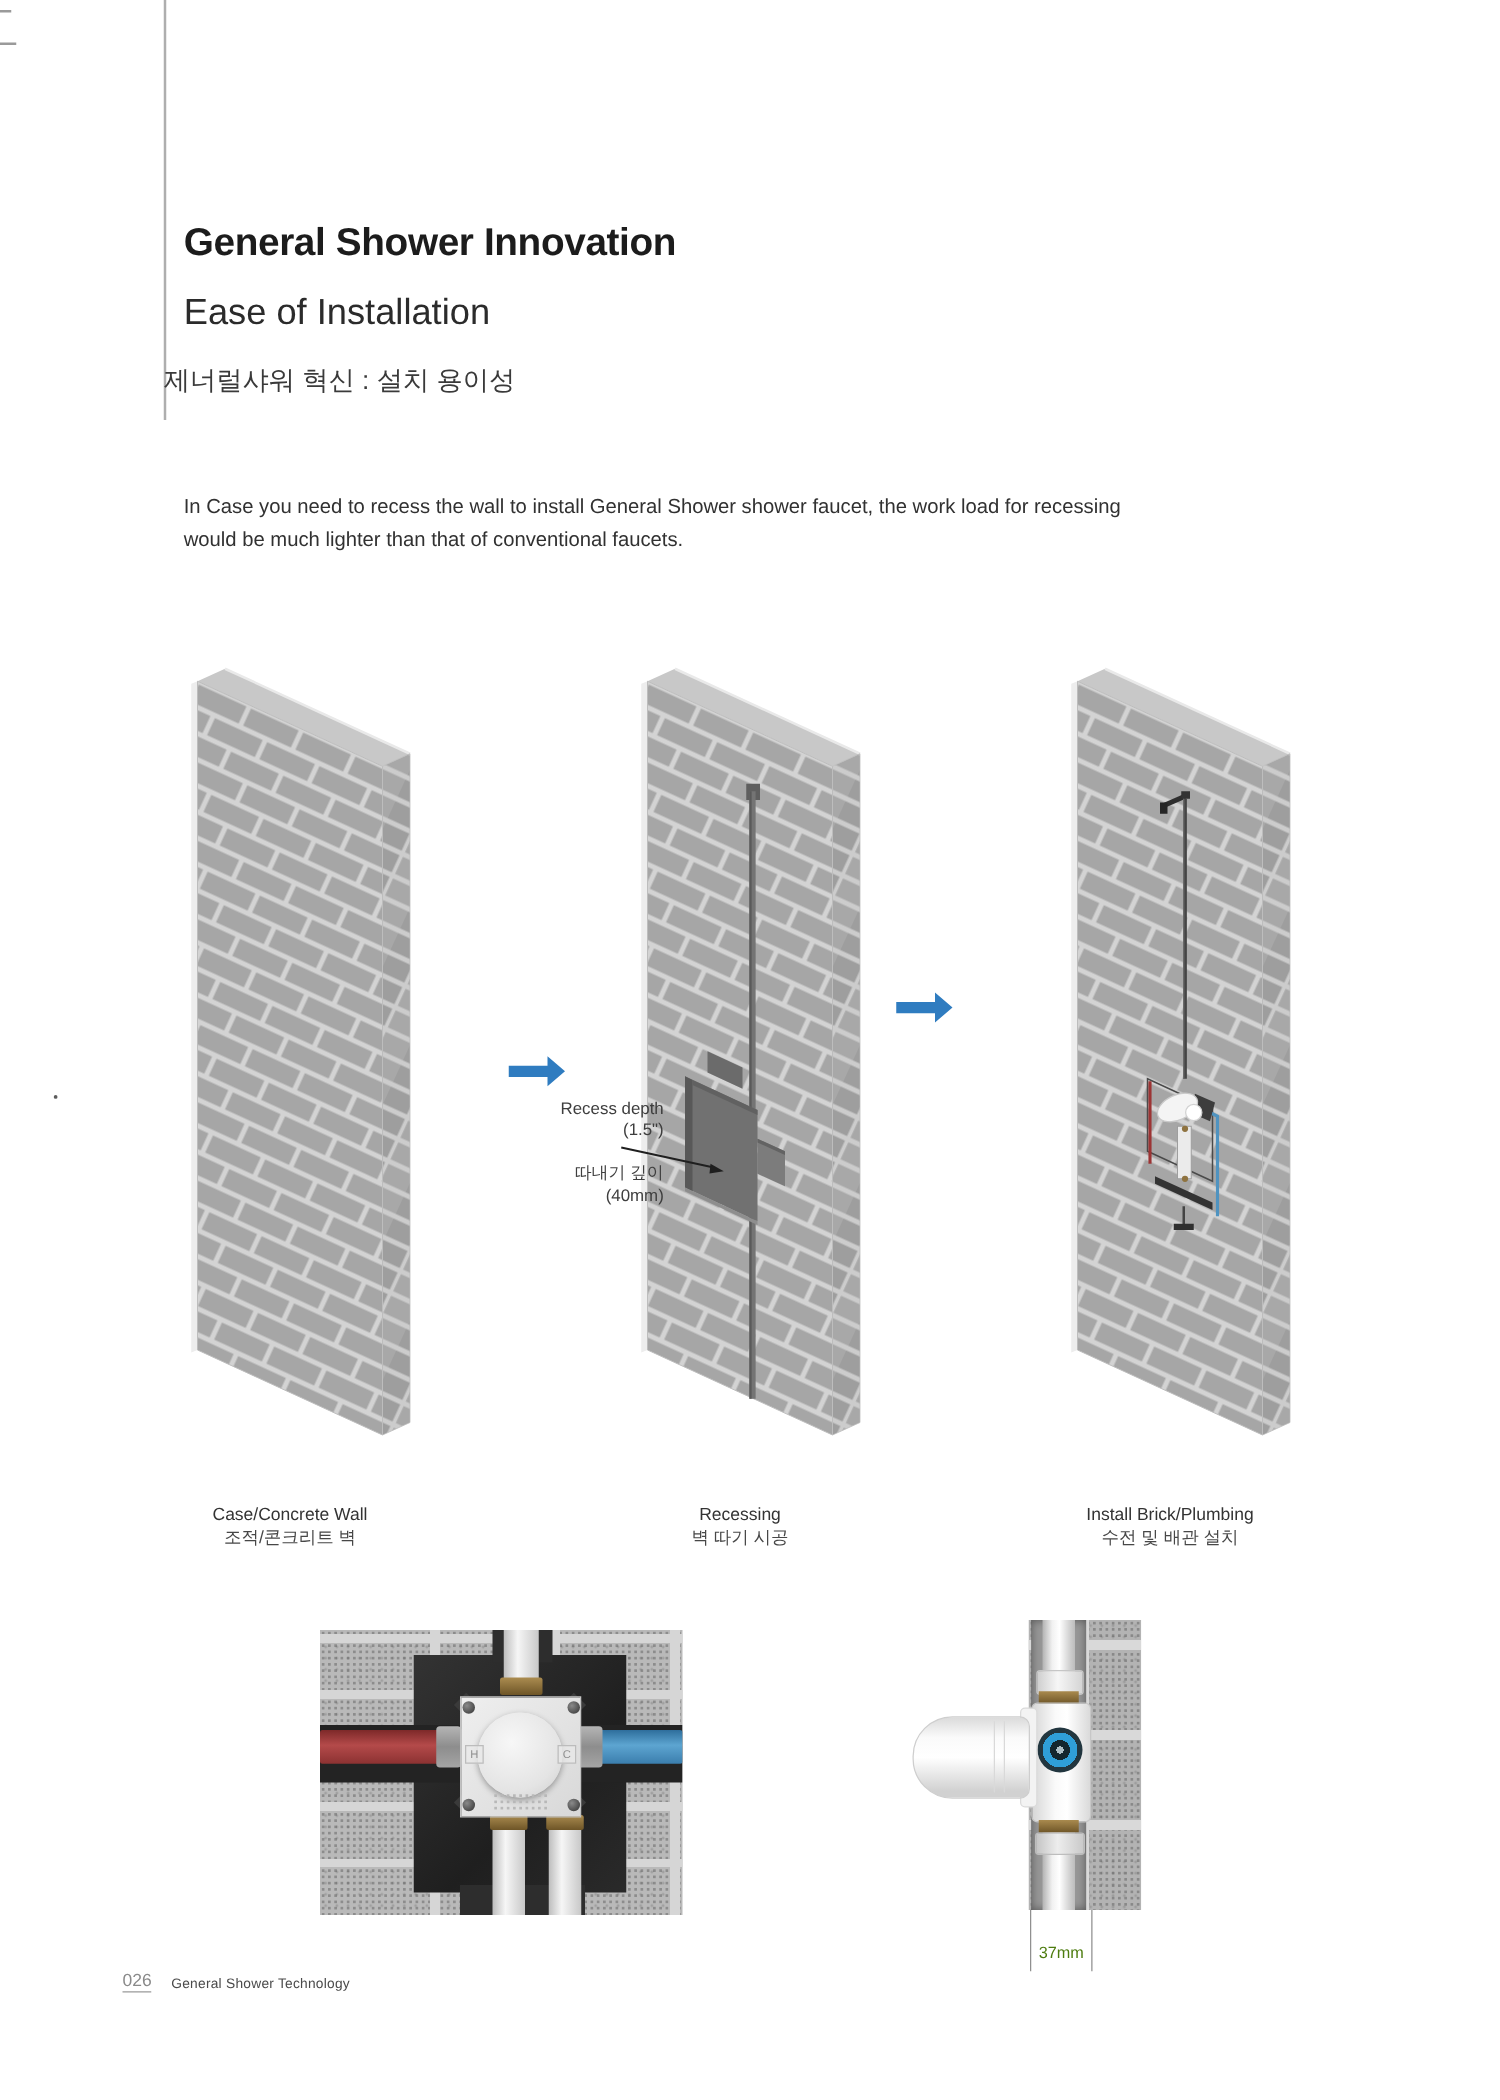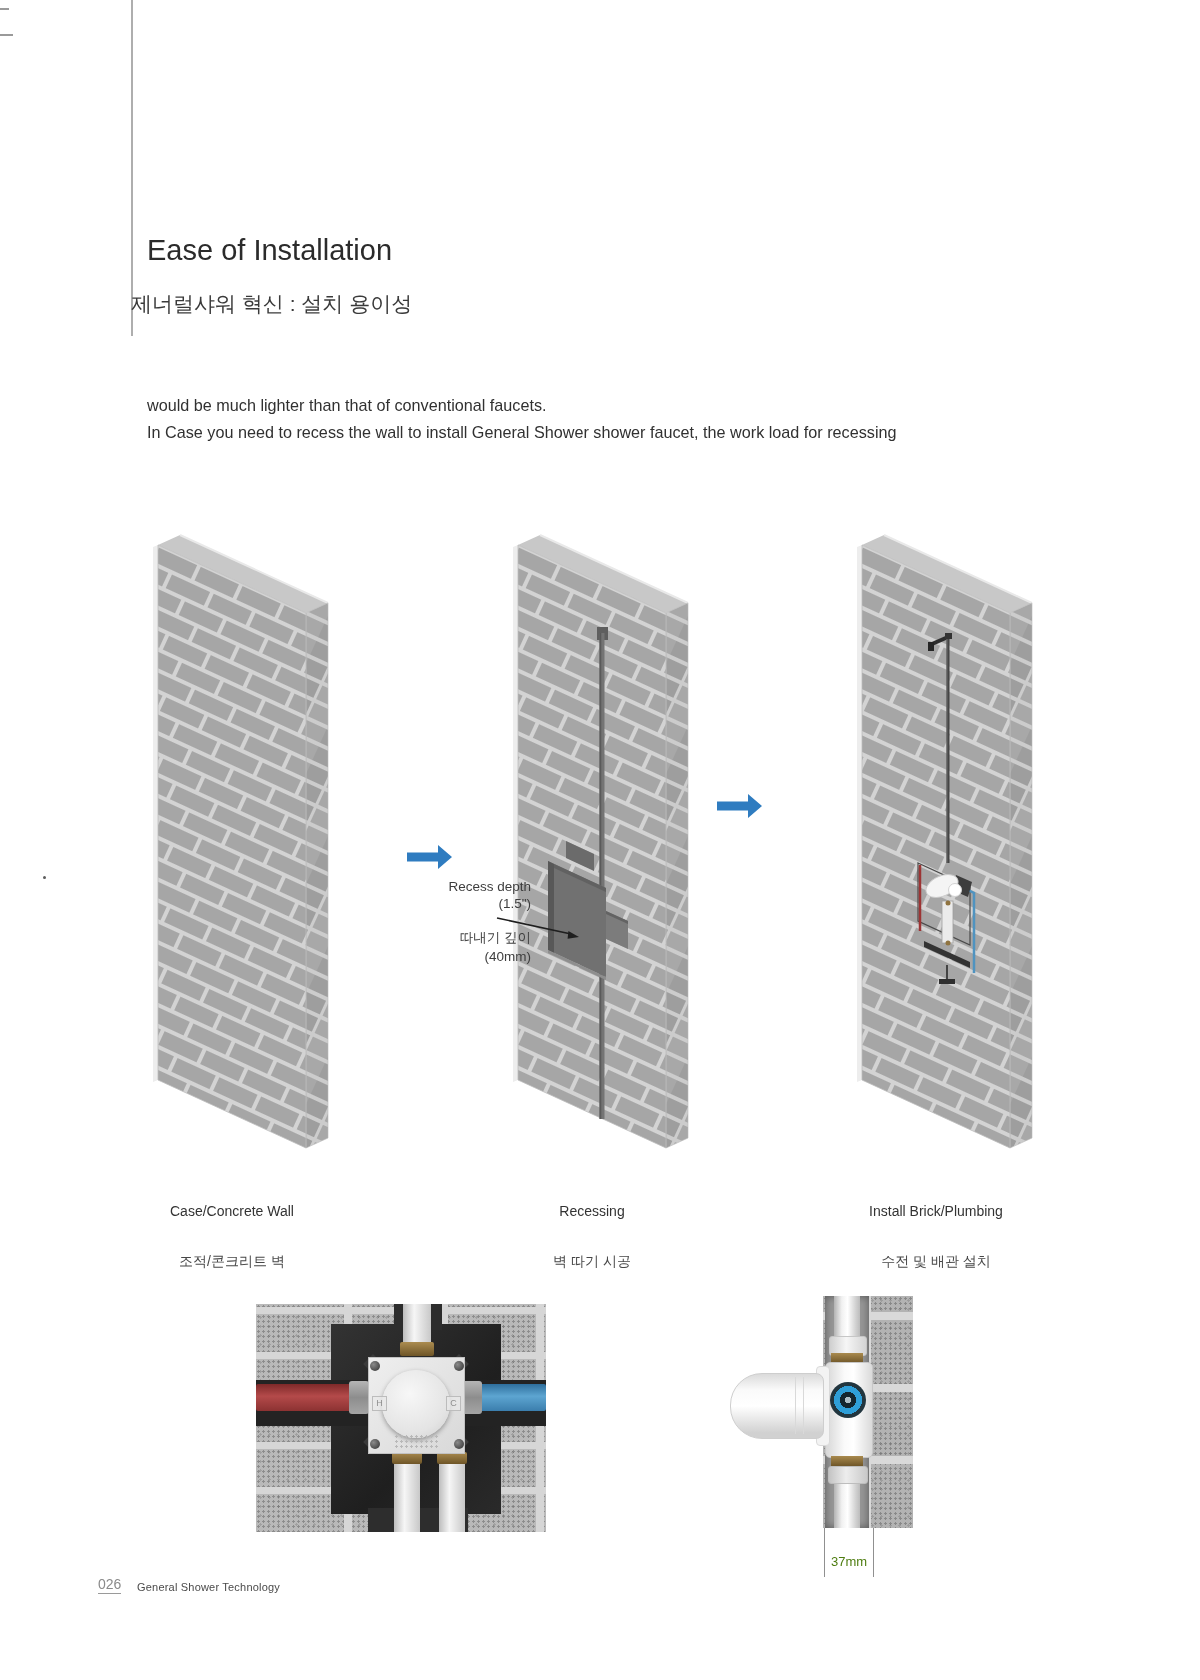--- a/index.html
+++ b/index.html
@@ -13,21 +13,21 @@
   .title{position:absolute;left:147px;top:176px;font-size:31px;font-weight:700;color:#1c1c1c;letter-spacing:-.3px;}
   .subtitle{position:absolute;left:147px;top:234px;font-size:29px;font-weight:400;color:#2b2b2b;}
   .subtitle-kr{position:absolute;left:131px;top:290px;font-size:21px;color:#3a3a3a;}
   .intro{position:absolute;left:147px;top:392px;font-size:16.2px;line-height:27px;color:#313131;}
 
   
   .anno{position:absolute;left:391px;width:140px;text-align:right;font-size:13.5px;color:#3e3e3e;}
 
   
   .step-label{position:absolute;width:220px;text-align:center;font-size:14px;color:#333;line-height:18px;}
-  .step-label .kr{color:#474747;margin-top:32px;}
+  .step-label .kr{color:#474747;}
 
   
   .photo1{position:absolute;left:256px;top:1304px;width:290px;height:228px;overflow:hidden;
     background-color:#b9b9b9;
     background-image:
       repeating-linear-gradient(0deg, transparent 0 38px, #d6d6d6 38px 45px),
       repeating-linear-gradient(90deg, transparent 0 88px, #d6d6d6 88px 96px),
       radial-gradient(rgba(85,85,85,.45) 1px, transparent 1.3px),
       radial-gradient(rgba(130,130,130,.45) 1px, transparent 1.3px);
     background-size:auto,auto,5px 5px,9px 9px;}
@@ -94,26 +94,27 @@
 </head>
 <body>
 
 <div class="page">
 
   <div class="crop" style="left:0;top:8px;width:9px;height:2px;"></div>
   <div class="crop" style="left:0;top:34px;width:13px;height:2px;"></div>
   <div class="vrule"></div>
   <div class="abs" style="left:43px;top:876px;width:3px;height:3px;border-radius:50%;background:#5c5c5c;"></div>
 
+  <div class="title">General Shower Innovation</div>
   <div class="subtitle">Ease of Installation</div>
   <div class="subtitle-kr">제너럴샤워 혁신 : 설치 용이성</div>
 
   <div class="intro">
+    <div>In Case you need to recess the wall to install General Shower shower faucet, the work load for recessing</div>
     <div>would be much lighter than that of conventional faucets.</div>
-    <div>In Case you need to recess the wall to install General Shower shower faucet, the work load for recessing</div>
   </div>
 
   <svg class="abs" style="left:0;top:480px;" width="1200" height="720" viewBox="0 0 1200 720">
     <defs>
       <pattern id="brickP" patternUnits="userSpaceOnUse" width="46" height="38" patternTransform="rotate(24.68)">
         <rect width="46" height="38" fill="#d3d3d3"></rect>
         <rect x="2" y="2" width="42" height="15" fill="#a6a6a6"></rect>
         <rect x="-21" y="21" width="42" height="15" fill="#a6a6a6"></rect>
         <rect x="25" y="21" width="42" height="15" fill="#a6a6a6"></rect>
       </pattern>

